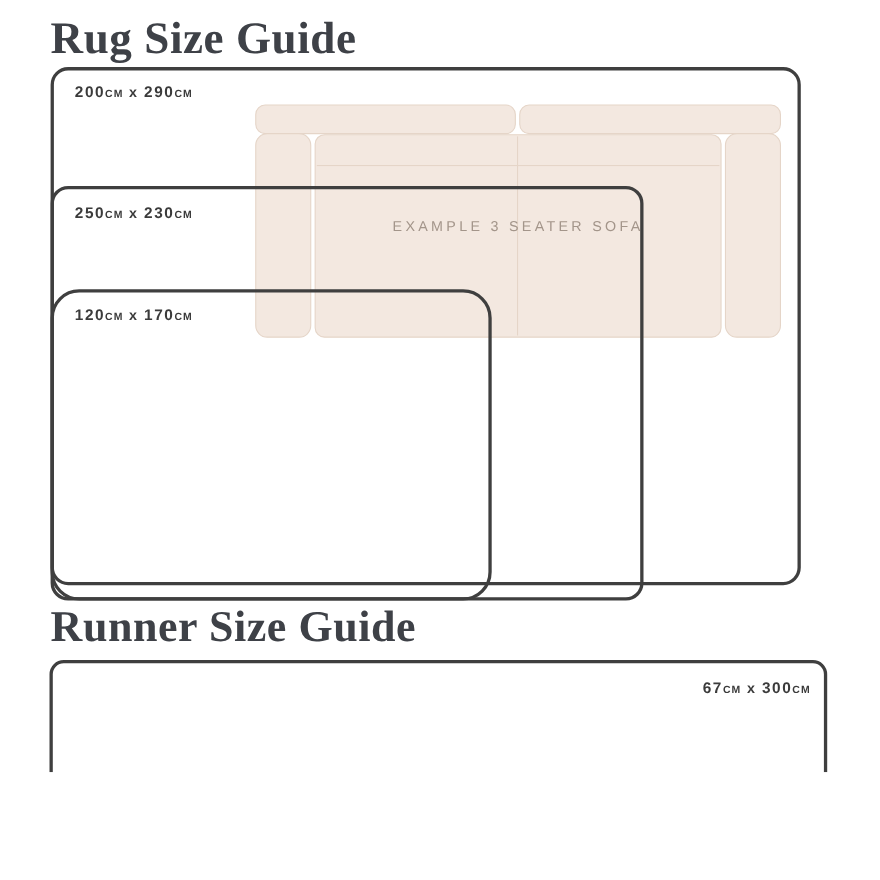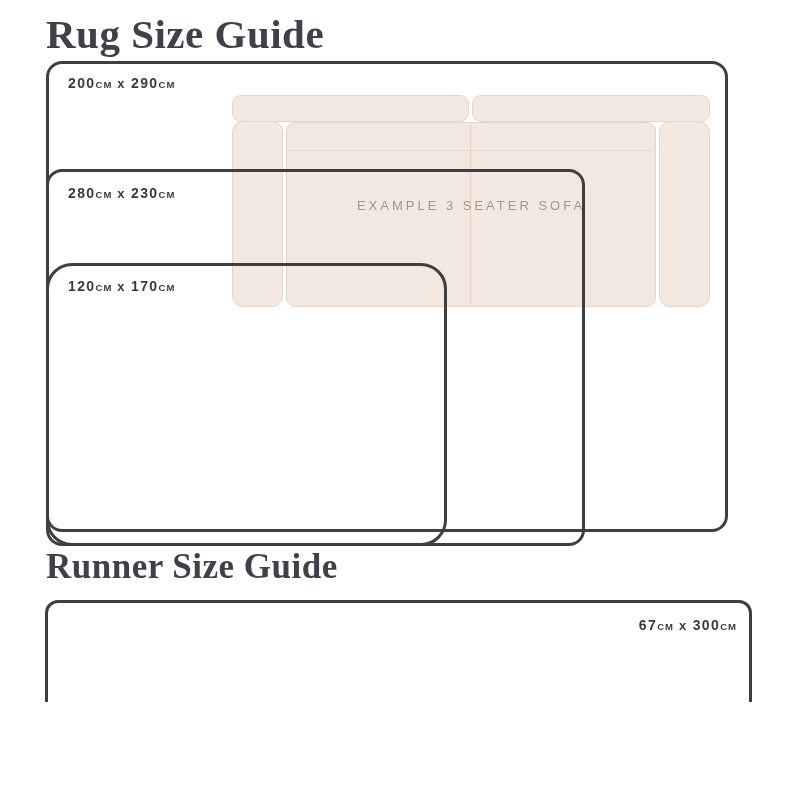--- a/index.html
+++ b/index.html
@@ -13,21 +13,21 @@
   .guide-title {
     position: absolute;
     margin: 0;
     font-family: "Liberation Serif", serif;
     font-weight: bold;
     color: #3e4147;
     letter-spacing: 0.5px;
     line-height: 1.1;
   }
   #rug-title    { left: 46px; top: 12px;  font-size: 41px; }
-  #runner-title { left: 46px; top: 548px; font-size: 35px; }
+  #runner-title { left: 46px; top: 548px; font-size: 40px; }
 
   .outline {
     position: absolute;
     border: 3px solid #3f3f3f;
     border-radius: 16px;
     background: transparent;
     z-index: 2;
     box-sizing: border-box;
   }
   .round { border-radius: 50%; }
@@ -90,21 +90,21 @@
   </div>
 
   <div class="outline" style="left:46px; top:61px; width:682px; height:471px;">
     <div class="size-label" style="left:19px; top:11px;">
       <span>200</span><span class="unit">cm</span><span class="sep">x</span><span>290</span><span class="unit">cm</span>
     </div>
   </div>
 
   <div class="outline" style="left:46px; top:169px; width:539px; height:377px;">
     <div class="size-label" style="left:19px; top:13px;">
-      <span>280</span><span class="unit">cm</span><span class="sep">x</span><span>230</span><span class="unit">cm</span>
+      <span>250</span><span class="unit">cm</span><span class="sep">x</span><span>230</span><span class="unit">cm</span>
     </div>
   </div>
 
   <div class="outline" style="left:46px; top:263px; width:401px; height:283px;border-radius:26px;">
     <div class="size-label" style="left:19px; top:12px;">
       <span>120</span><span class="unit">cm</span><span class="sep">x</span><span>170</span><span class="unit">cm</span>
     </div>
   </div>
 
 

